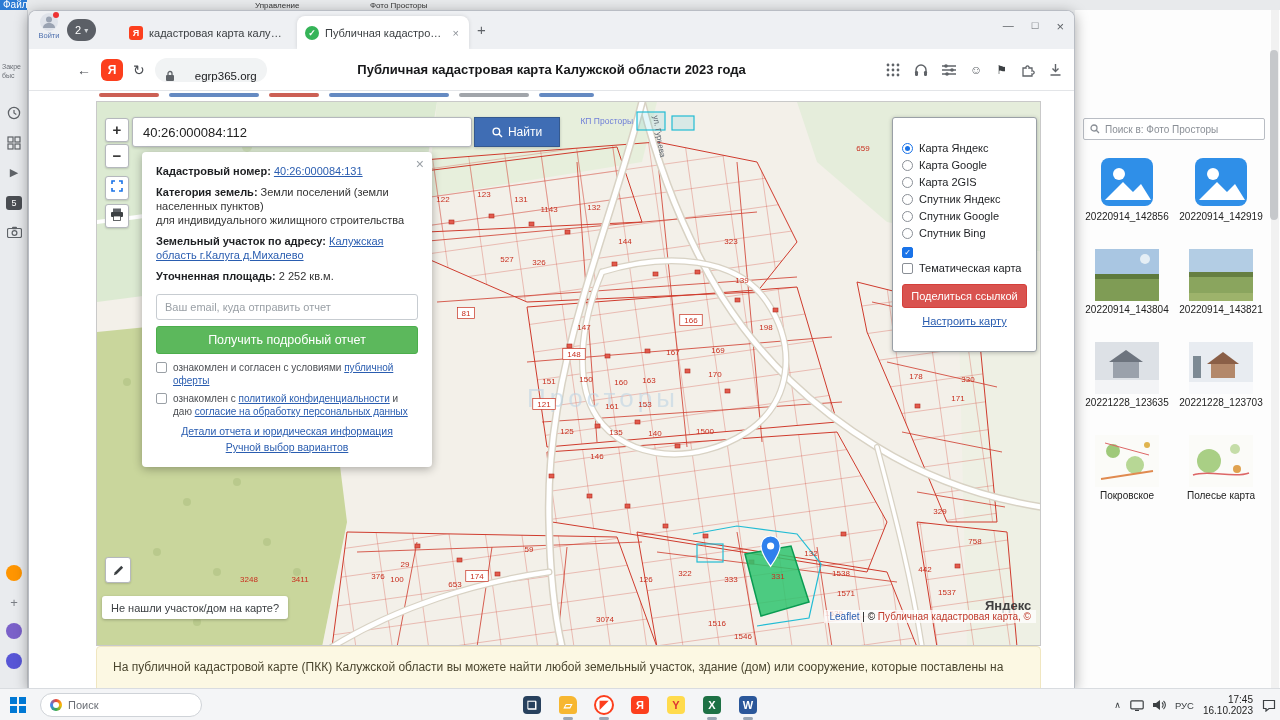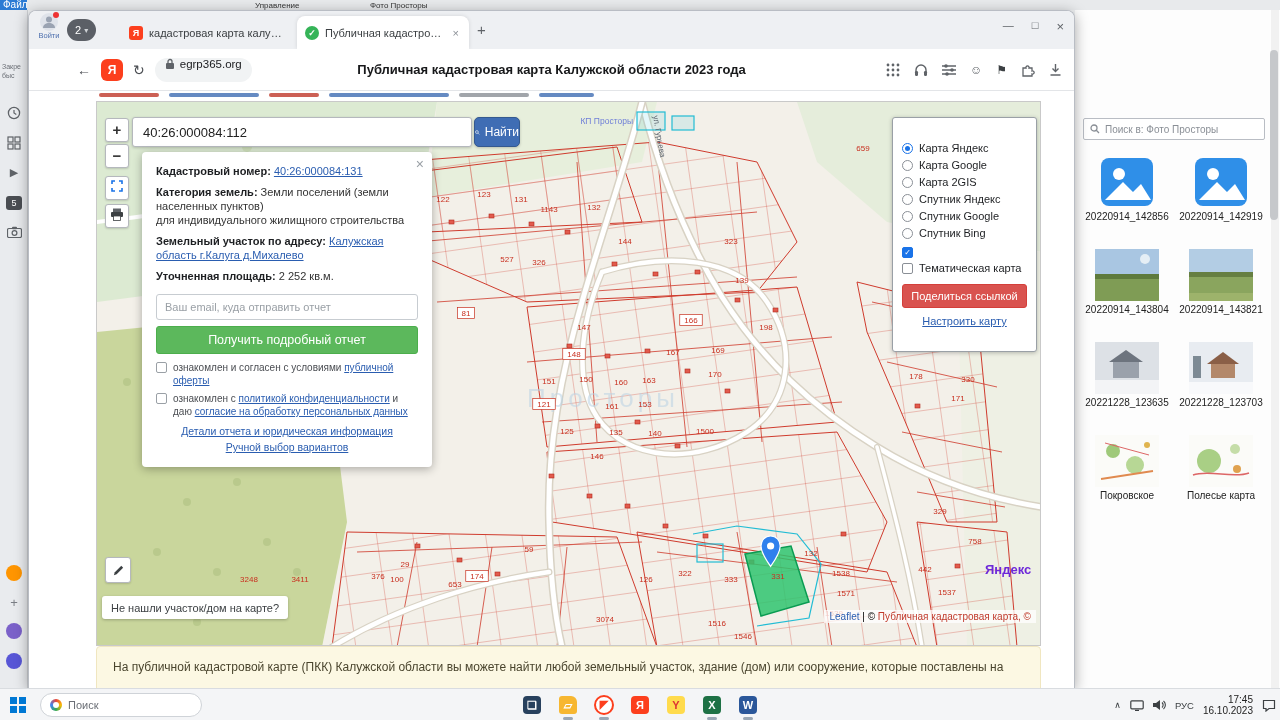--- a/index.html
+++ b/index.html
@@ -44,40 +44,40 @@
   .tab.active{background:#fff;border-radius:8px 8px 0 0;box-shadow:0 0 4px rgba(0,0,0,.12)}
   .fav{flex:0 0 14px;width:14px;height:14px;border-radius:3px;color:#fff;font-size:9px;font-weight:bold;line-height:14px;text-align:center}
   .fav.ya{background:#fc3f1d}
   .fav.grn{background:#35b458;border-radius:50%}
   .tab .cls{color:#8a8f96;font-size:11px;padding:0 2px}
   #newtab{position:absolute;left:448px;top:10px;font-size:15px;color:#5f6368}
   #win-controls{position:absolute;right:10px;top:8px;display:flex;gap:18px;color:#5f6368;font-size:11px}
   #addrbar{position:relative;height:42px;background:#fff;border-bottom:1px solid #e3e5e8;display:flex;align-items:center;padding-left:48px;gap:10px}
   .nav-ic{color:#4a4d52;font-size:14px}
   #ya-btn{width:22px;height:22px;border-radius:6px;background:#fc3f1d;color:#fff;font-weight:bold;font-size:12px;text-align:center;line-height:22px}
-  #site-chip{height:24px;background:#f1f3f4;border-radius:13px;display:flex;align-items:flex-start;gap:5px;padding:0 10px;font-size:11.5px;color:#202124}
+  #site-chip{height:24px;background:#f1f3f4;border-radius:13px;display:flex;align-items:flex-end;gap:20px;padding:0 10px;font-size:11.5px;color:#202124}
   #page-title{position:absolute;left:0;right:0;text-align:center;font-size:13px;font-weight:bold;color:#17181a;pointer-events:none}
   #addr-icons{position:absolute;right:12px;display:flex;align-items:center;gap:14px;color:#5f6368;background:#fff;padding-left:6px}
   #addr-icons .g{font-size:12px}
 
   
   #page{position:relative;height:598px;background:#fff;overflow:hidden}
   #hdr-clip{position:absolute;left:70px;top:2px;height:6px;width:700px;overflow:hidden;opacity:.8}
   #hdr-clip i{display:inline-block;height:4px;margin-right:10px;border-radius:2px;vertical-align:top}
   #map{position:absolute;left:67px;top:10px;width:945px;height:545px;border:1px solid #c9c9c9;overflow:hidden;background:#f3f0e9}
   #map-svg{position:absolute;left:0;top:0}
   .parcel-num{font:8px "Liberation Sans",sans-serif;fill:#c82f1f;text-anchor:middle}
   .parcel-box{fill:#fff;stroke:#c82f1f;stroke-width:.7}
   .street{font:8px "Liberation Sans",sans-serif;fill:#57606a}
   .village{font:8.5px "Liberation Sans",sans-serif;fill:#6f7fd8;text-anchor:end}
   .watermark{font:26px "Liberation Sans",sans-serif;fill:#b9d2e4;opacity:.55;letter-spacing:4px}
 
   .map-btn{position:absolute;width:24px;height:24px;background:#fff;border:1px solid #b5b8bd;border-radius:3px;text-align:center;line-height:22px;font-size:15px;font-weight:bold;color:#333;box-shadow:0 1px 2px rgba(0,0,0,.15)}
   #cad-search{position:absolute;left:35px;top:15px;width:340px;height:30px;background:#fff;border:1px solid #b5b8bd;border-radius:3px;padding:0 10px;font-size:13px;color:#222;display:flex;align-items:center;box-shadow:0 1px 3px rgba(0,0,0,.2)}
-  #find-btn{position:absolute;left:377px;top:15px;width:46px;height:30px;background:#3f6db4;border:1px solid #34598f;border-radius:5px;color:#fff;font-size:12px;display:flex;align-items:center;justify-content:center;gap:5px;box-shadow:0 1px 3px rgba(0,0,0,.2)}
+  #find-btn{position:absolute;left:377px;top:15px;width:86px;height:30px;background:#3f6db4;border:1px solid #34598f;border-radius:0;color:#fff;font-size:12px;display:flex;align-items:center;justify-content:center;gap:5px;box-shadow:0 1px 3px rgba(0,0,0,.2)}
 
   #info-panel{position:absolute;left:45px;top:50px;width:290px;background:#fff;border-radius:4px;box-shadow:0 2px 10px rgba(0,0,0,.3);padding:12px 14px;font-size:11px;color:#333}
   #info-panel .ip-close{position:absolute;right:8px;top:4px;color:#9aa0a6;font-size:14px}
   .ip-row{margin-bottom:7px;line-height:14px}
   .ip-row b{color:#1d1f22}
   .lnk{color:#2a5db0;text-decoration:underline;cursor:pointer}
   #ip-email{width:100%;height:26px;border:1px solid #c7ccd1;border-radius:3px;padding:0 8px;font-size:11px;font-family:"Liberation Sans",sans-serif;color:#333;margin:4px 0 6px 0}
   #ip-email::placeholder{color:#9aa0a6}
   #ip-submit{width:100%;height:28px;background:#5cb85c;border:1px solid #4cae4c;border-radius:3px;color:#fff;font-size:12.5px;font-family:"Liberation Sans",sans-serif;margin-bottom:7px}
   .ip-check{display:flex;gap:6px;font-size:10px;color:#4a4d52;line-height:13px;margin-bottom:5px;align-items:flex-start}
@@ -89,21 +89,21 @@
   .radio{flex:0 0 11px;width:11px;height:11px;border:1px solid #8a8f96;border-radius:50%;background:#fff;margin-top:1px;position:relative}
   .radio.sel{border-color:#1a73e8}
   .radio.sel::after{content:"";position:absolute;left:2px;top:2px;width:5px;height:5px;border-radius:50%;background:#1a73e8}
   .cbx{flex:0 0 11px;width:11px;height:11px;border:1px solid #8a8f96;border-radius:2px;background:#fff;margin-top:1px;font-size:8px;line-height:9px;text-align:center;color:#fff}
   .cbx.on{background:#1a73e8;border-color:#1a73e8}
   #share-btn{width:100%;height:24px;background:#d9534f;border:1px solid #d43f3a;border-radius:3px;color:#fff;font-size:11px;font-family:"Liberation Sans",sans-serif;margin-top:5px}
   #cfg-link{display:block;text-align:center;font-size:11px;margin-top:7px}
 
   #pencil-btn{position:absolute;left:8px;top:455px;width:26px;height:26px;background:#fff;border:1px solid #b5b8bd;border-radius:3px;display:flex;align-items:center;justify-content:center;box-shadow:0 1px 2px rgba(0,0,0,.15)}
   #map-tooltip{position:absolute;left:5px;top:494px;height:23px;background:#fff;border-radius:3px;box-shadow:0 1px 3px rgba(0,0,0,.25);font-size:11px;color:#3c4043;display:flex;align-items:center;padding:0 9px;white-space:nowrap}
-  #ya-logo{position:absolute;left:888px;top:460px;font-size:13px;font-weight:bold;color:#6d28d9}
+  #ya-logo{position:absolute;left:888px;top:496px;font-size:13px;font-weight:bold;color:#404040}
   #map-attr{position:absolute;right:4px;top:508px;font-size:10px;background:rgba(255,255,255,.75);padding:1px 5px;white-space:nowrap}
   #map-attr .lf{color:#2a5db0;}
   #map-attr .src{color:#c0392b}
 
   #yellow-bar{position:absolute;left:67px;top:555px;width:945px;height:60px;background:#fcf8e3;border:1px solid #f0e6c0;border-radius:4px;padding:12px 16px;font-size:12px;color:#4a452e;line-height:17px}
 
   
   #taskbar{position:absolute;left:0;top:688px;width:1280px;height:32px;background:#f4f5f7;border-top:1px solid #d9dce0}
   #start{position:absolute;left:10px;top:8px;width:16px;height:16px;display:grid;grid-template-columns:7px 7px;grid-template-rows:7px 7px;gap:2px}
   #start i{background:#0078d4}

